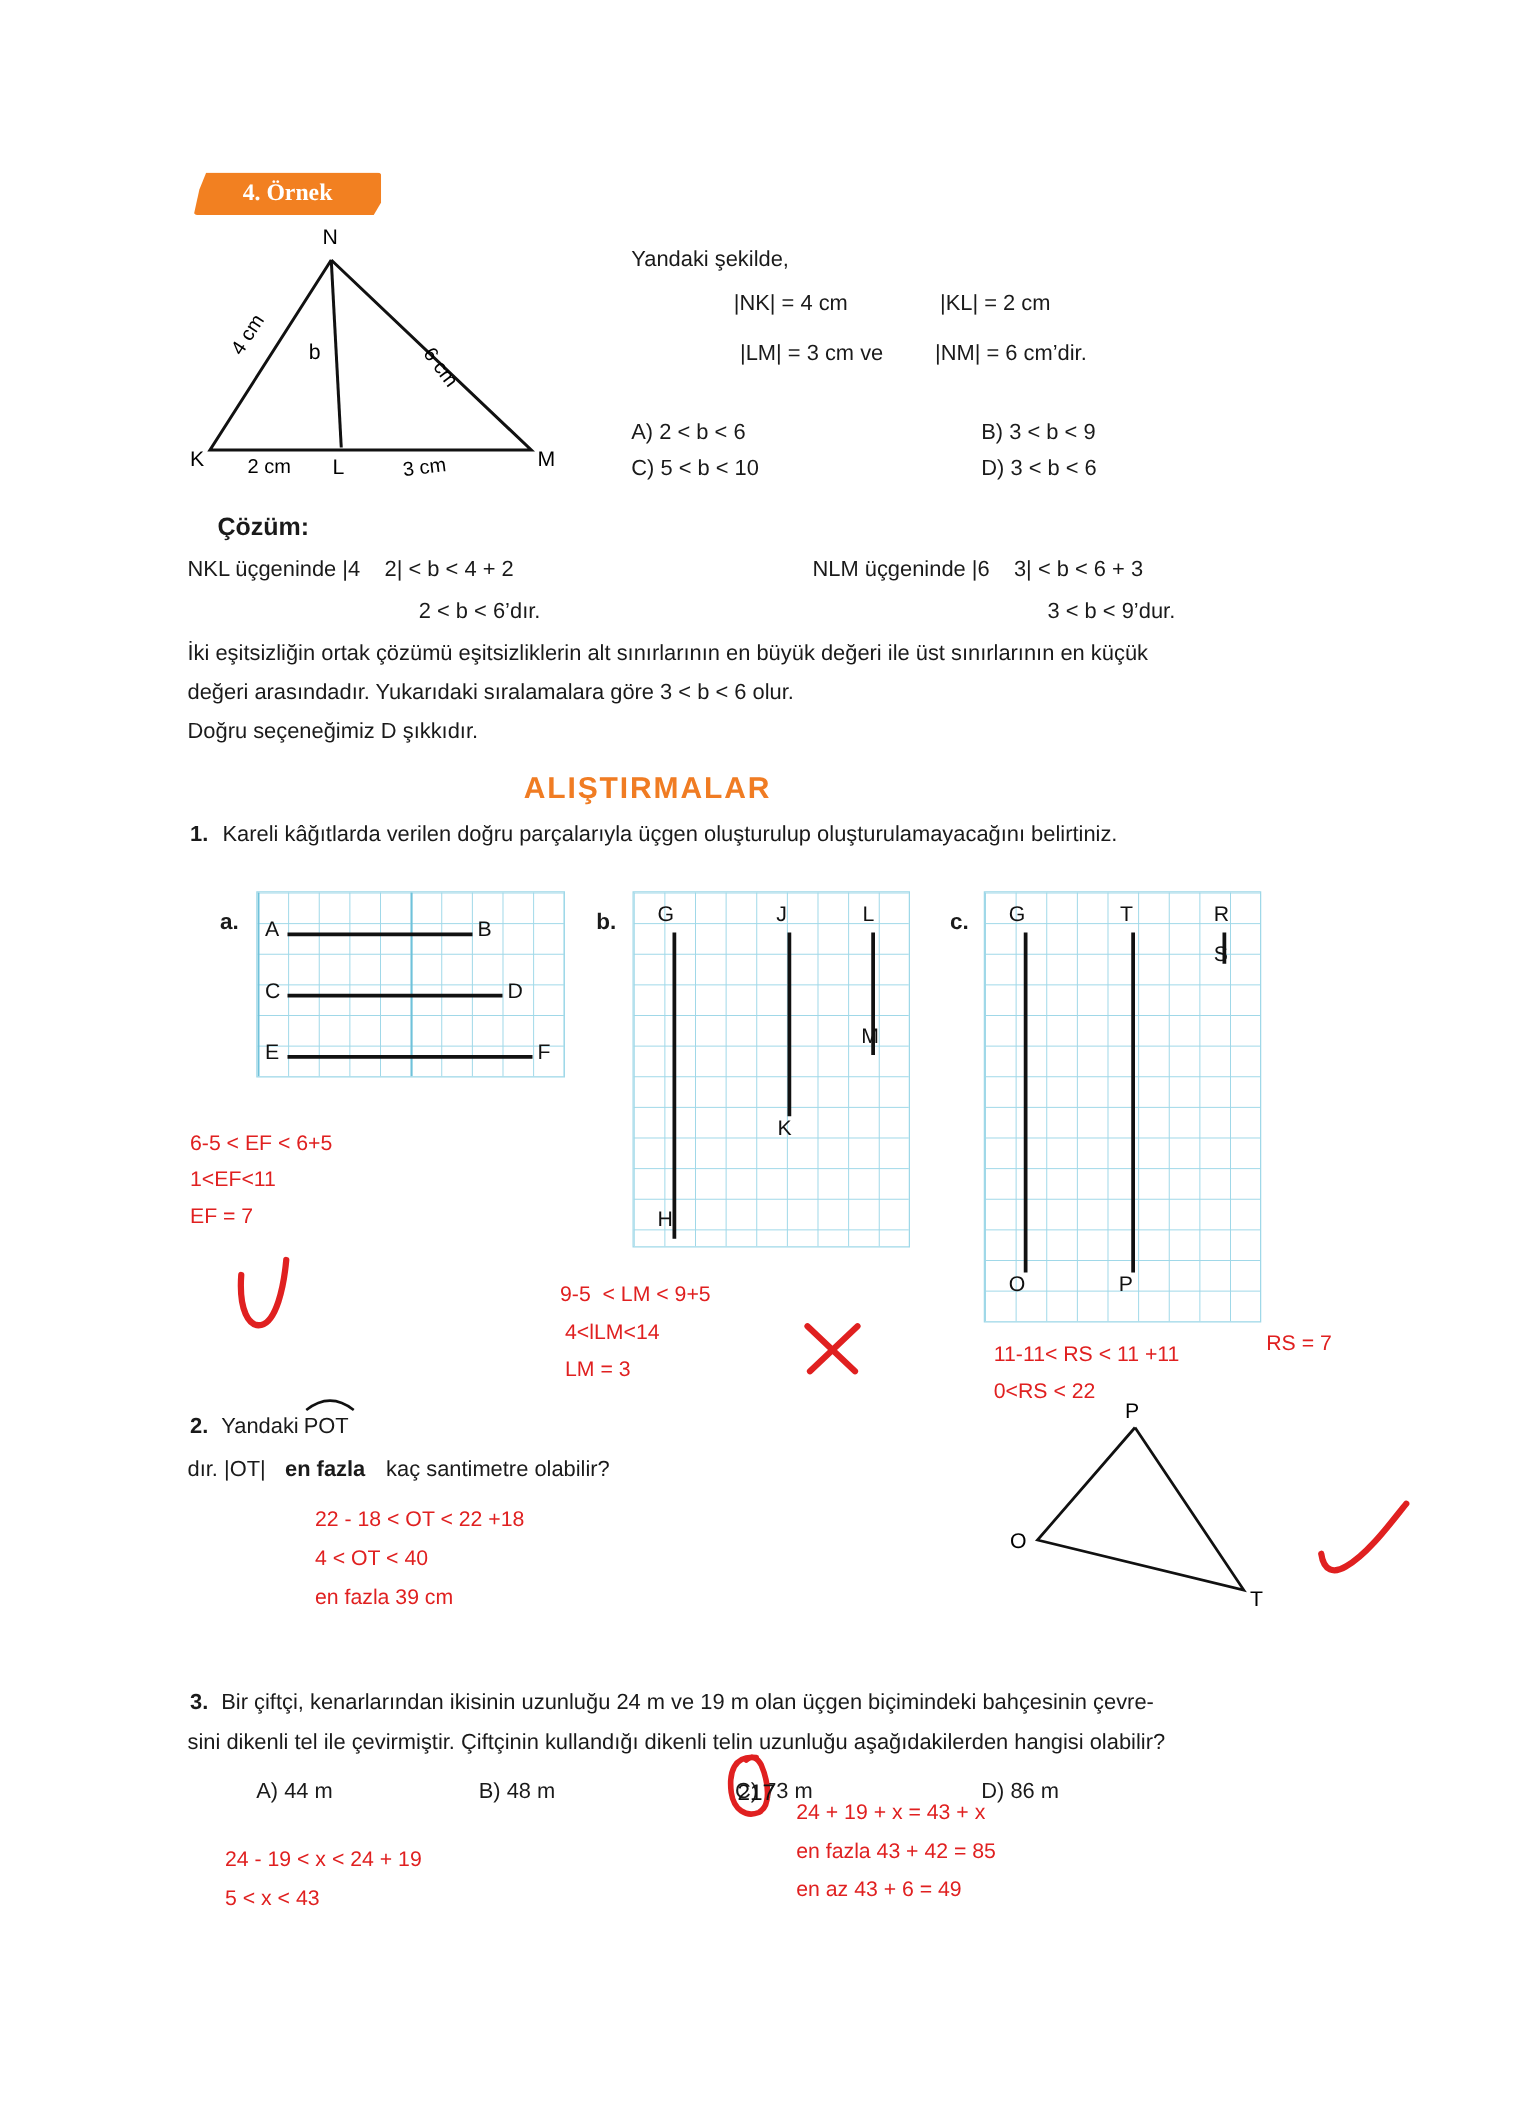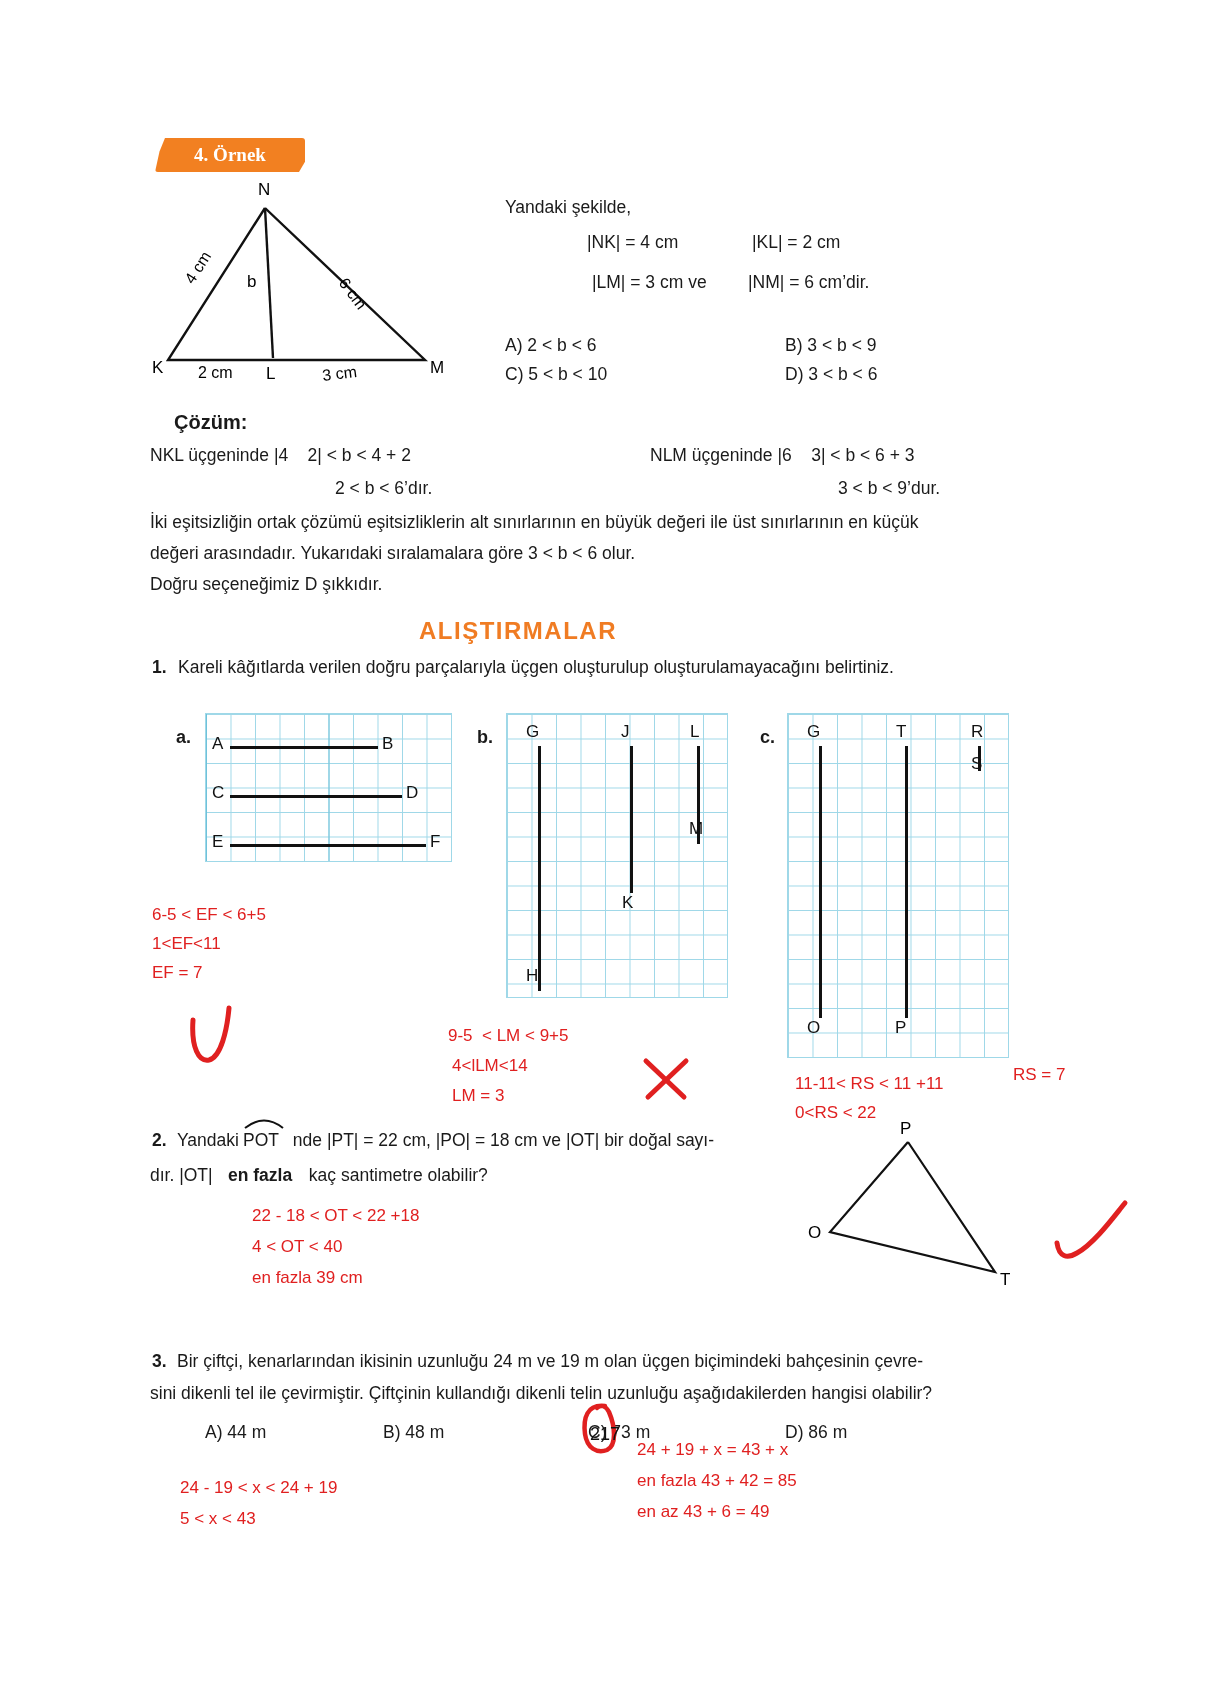--- a/index.html
+++ b/index.html
@@ -168,21 +168,20 @@
   </div>
 
   <div class="abs txt bold" style="left:152px;top:1128px;">2.</div>
   <div class="abs txt" style="left:177px;top:1128px;">Yandaki </div>
   <div class="abs txt" style="left:243px;top:1128px;">POT</div>
   <div class="abs" style="left:242px;top:1116px;">
     <svg width="46" height="14">
         <path d="M3 12 Q22 -3 41 12" stroke="#111" stroke-width="2" fill="none"></path>
       </svg>
   </div>
-  <div class="abs txt" style="left:288px;top:1128px;"> nde |PT| = 22 cm, |PO| = 18 cm ve |OT| bir doğal sayı-</div>
   <div class="abs txt" style="left:150px;top:1163px;">dır. |OT| </div>
   <div class="abs txt bold" style="left:228px;top:1163px;">en fazla</div>
   <div class="abs txt" style="left:304px;top:1163px;"> kaç santimetre olabilir?</div>
 
   <div class="abs red" style="left:252px;top:1206px;">22 - 18 &lt; OT &lt; 22 +18</div>
   <div class="abs red" style="left:252px;top:1237px;">4 &lt; OT &lt; 40</div>
   <div class="abs red" style="left:252px;top:1268px;">en fazla 39 cm</div>
 
   <div class="abs" style="left:800px;top:1120px;">
     <svg width="230" height="180" viewBox="0 0 230 180">

